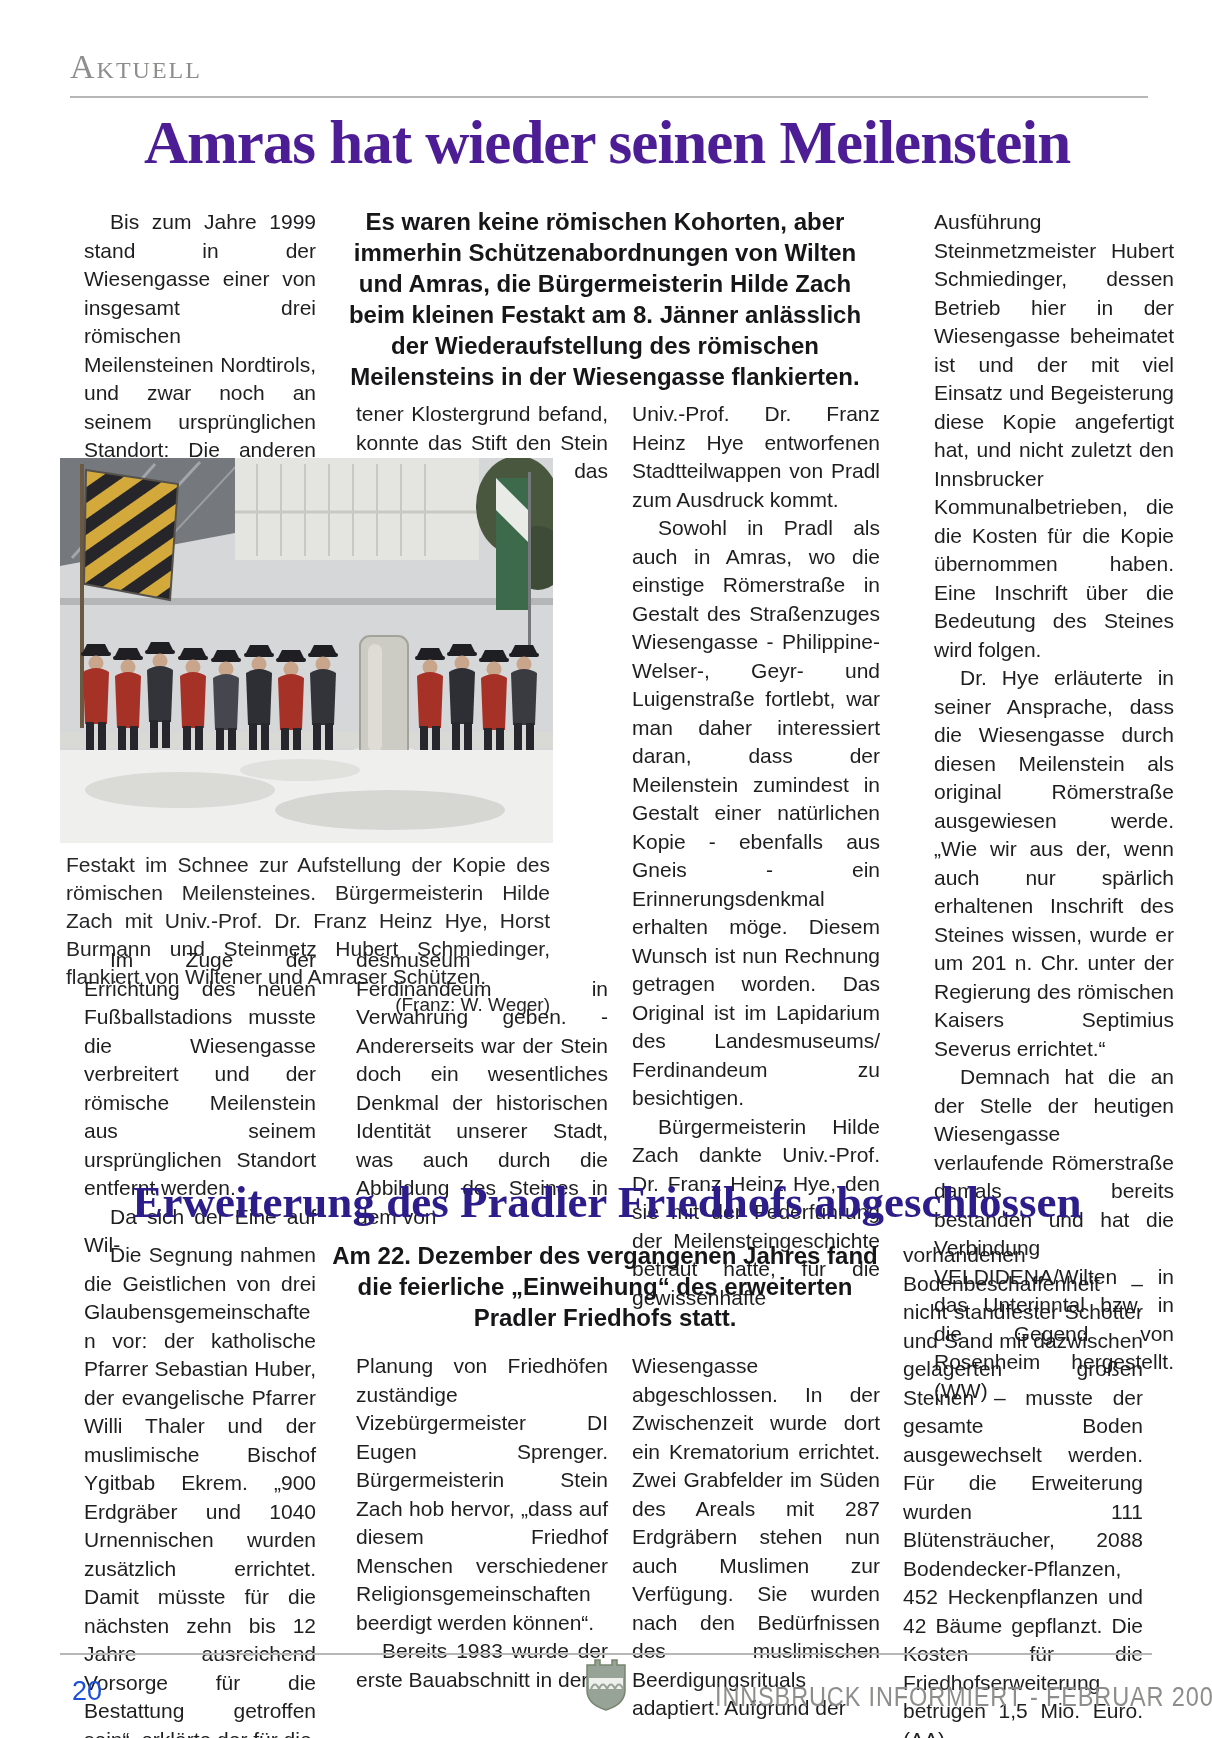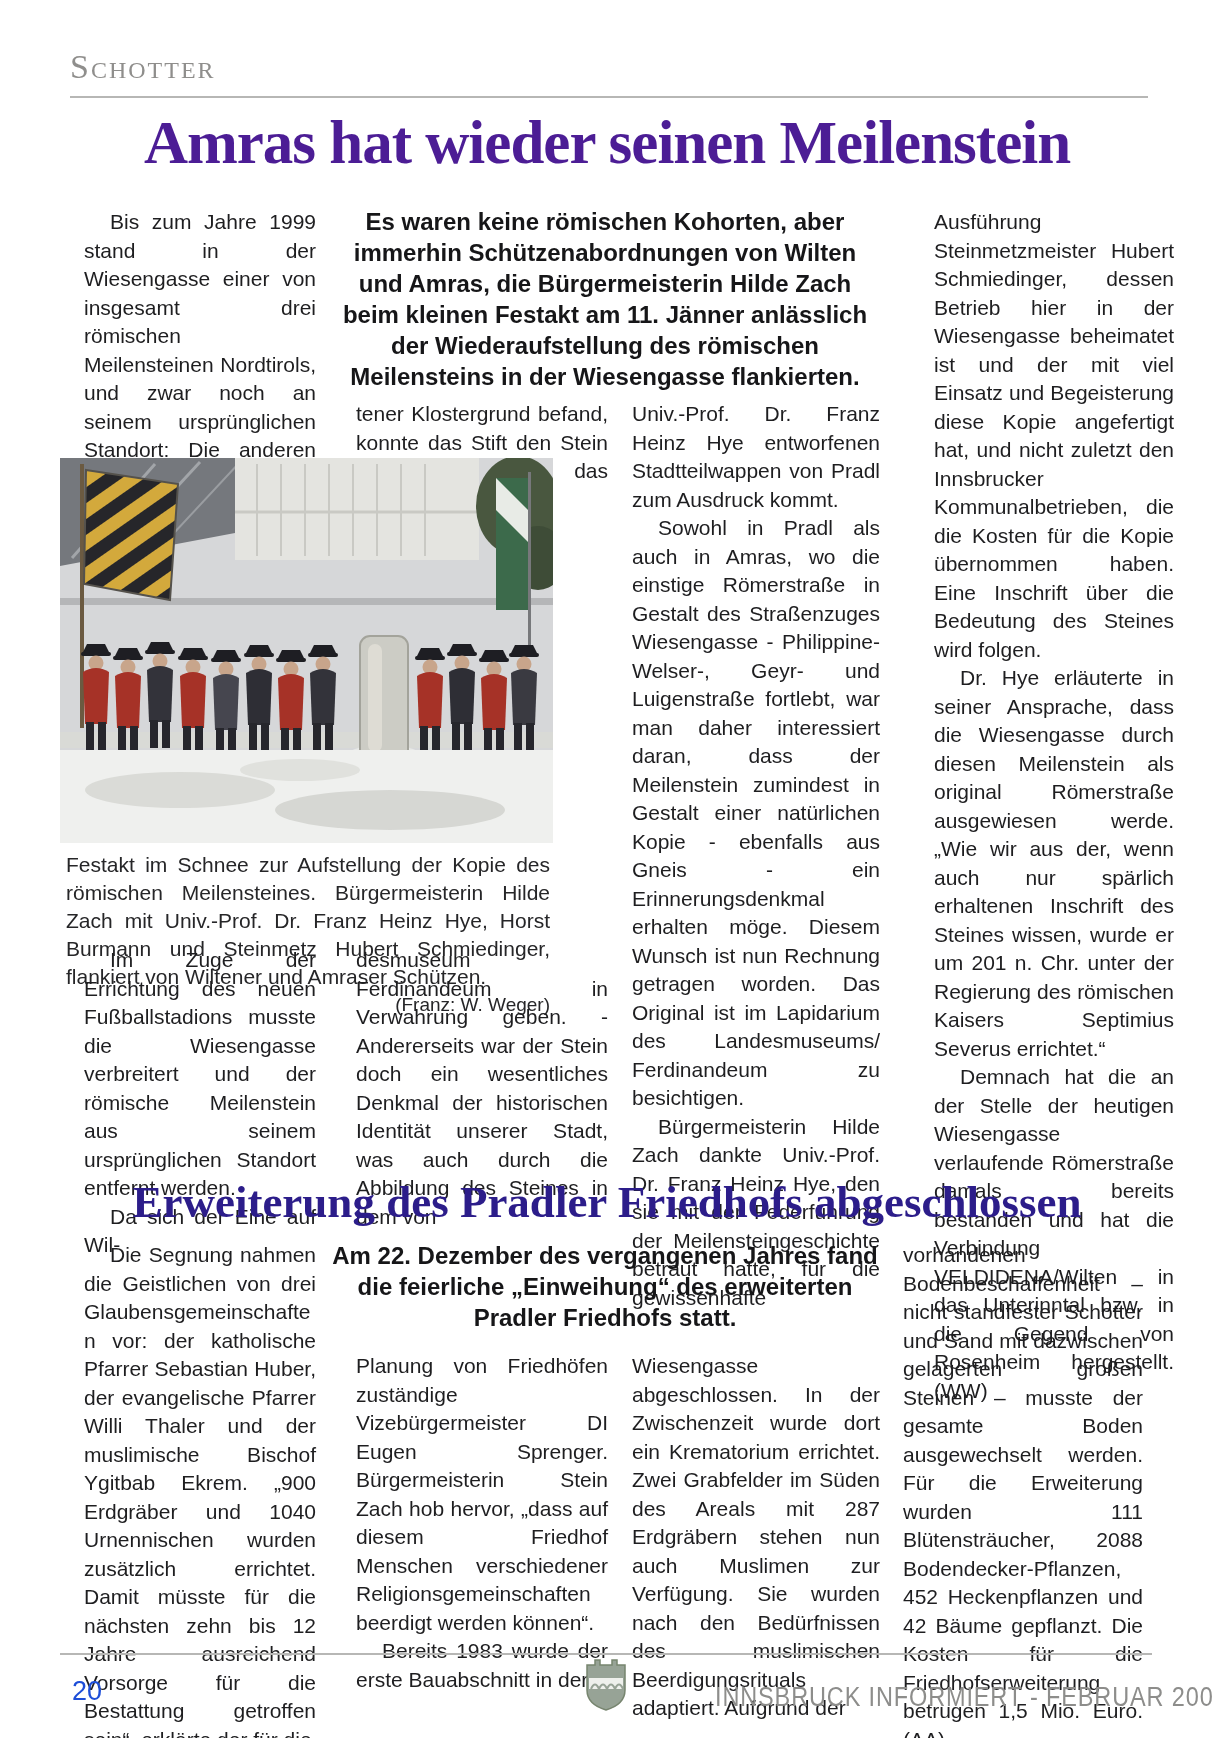--- a/index.html
+++ b/index.html
@@ -48,30 +48,30 @@
     left:650px;top:1682px;width:500px;text-align:right;font-size:27px;color:#8d8d8b;
     letter-spacing:1px;transform:scaleX(0.87);transform-origin:right center;white-space:nowrap;
   }
 </style>
 </head>
 <body>
 
 <div class="page">
 
   <div class="abs kicker-wrap">
-    <span class="kicker">Schotter</span>
+    <span class="kicker">Aktuell</span>
   </div>
 
   <div class="abs headline1">Amras hat wieder seinen Meilenstein</div>
 
   <div class="abs body-col" style="left:84px;top:208px;width:232px;">
     <p class="indent">Bis zum Jahre 1999 stand in der Wiesengasse einer von insgesamt drei römischen Meilensteinen Nordtirols, und zwar noch an seinem ursprünglichen Standort: Die anderen zwei Steine gibt es in Reith bei Seefeld und am Holzleithen-Sattel“.</p>
   </div>
 
-  <div class="abs intro" style="left:330px;top:206px;width:550px;">Es waren keine römischen Kohorten, aber immerhin Schützenabordnungen von Wilten und Amras, die Bürgermeisterin Hilde Zach beim kleinen Festakt am 11. Jänner anlässlich der Wiederaufstellung des römischen Meilensteins in der Wiesengasse flankierten.</div>
+  <div class="abs intro" style="left:330px;top:206px;width:550px;">Es waren keine römischen Kohorten, aber immerhin Schützenabordnungen von Wilten und Amras, die Bürgermeisterin Hilde Zach beim kleinen Festakt am 8. Jänner anlässlich der Wiederaufstellung des römischen Meilensteins in der Wiesengasse flankierten.</div>
 
   <div class="abs body-col" style="left:356px;top:400px;width:252px;">
     <p>tener Klostergrund befand, konnte das Stift den Stein als Leihgabe an das Tiroler Lan-</p>
   </div>
 
   <div class="abs body-col" style="left:632px;top:400px;width:248px;">
     <p>Univ.-Prof. Dr. Franz Heinz Hye entworfenen Stadtteilwappen von Pradl zum Ausdruck kommt.</p>
     <p class="indent">Sowohl in Pradl als auch in Amras, wo die einstige Römerstraße in Gestalt des Straßenzuges Wiesengasse - Philippine-Welser-, Geyr- und Luigenstraße fortlebt, war man daher interessiert daran, dass der Meilenstein zumindest in Gestalt einer natürlichen Kopie - ebenfalls aus Gneis - ein Erinnerungsdenkmal erhalten möge. Diesem Wunsch ist nun Rechnung getragen worden. Das Original ist im Lapidarium des Landesmuseums/ Ferdinandeum zu besichtigen.</p>
     <p class="indent">Bürgermeisterin Hilde Zach dankte Univ.-Prof. Dr. Franz Heinz Hye, den sie mit der Federführung der Meilensteingeschichte betraut hatte, für die gewissenhafte</p>
   </div>

